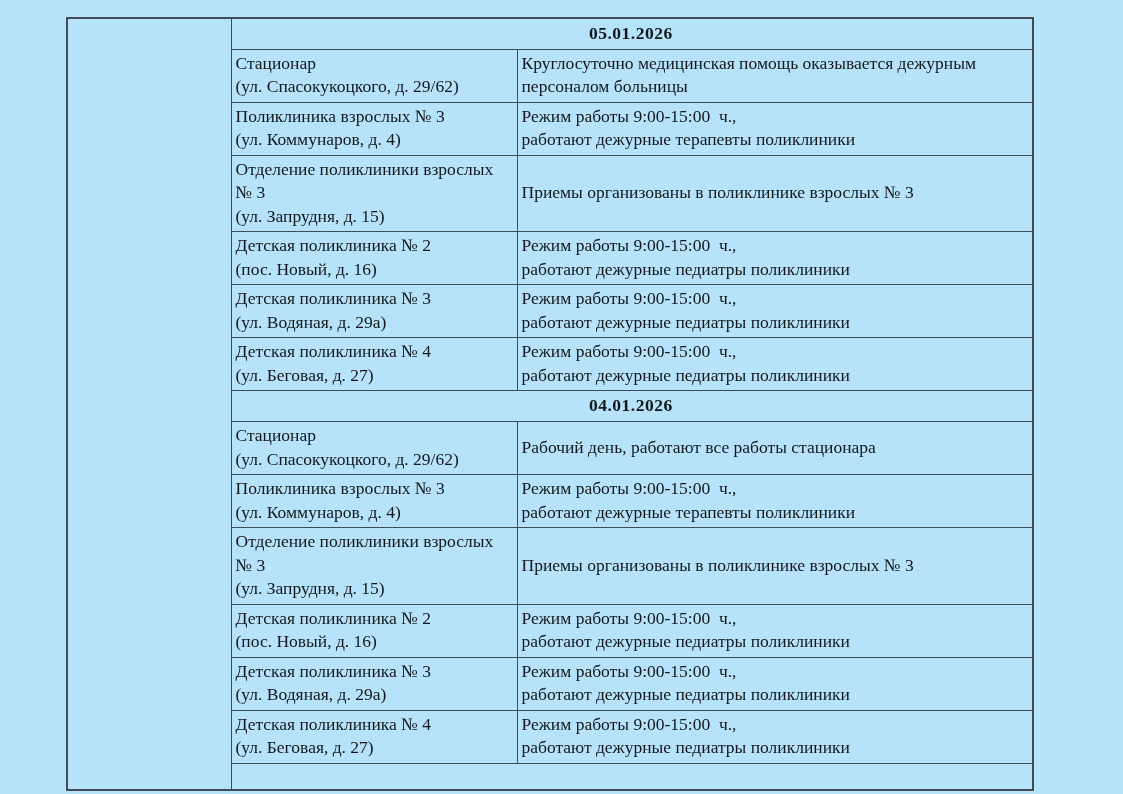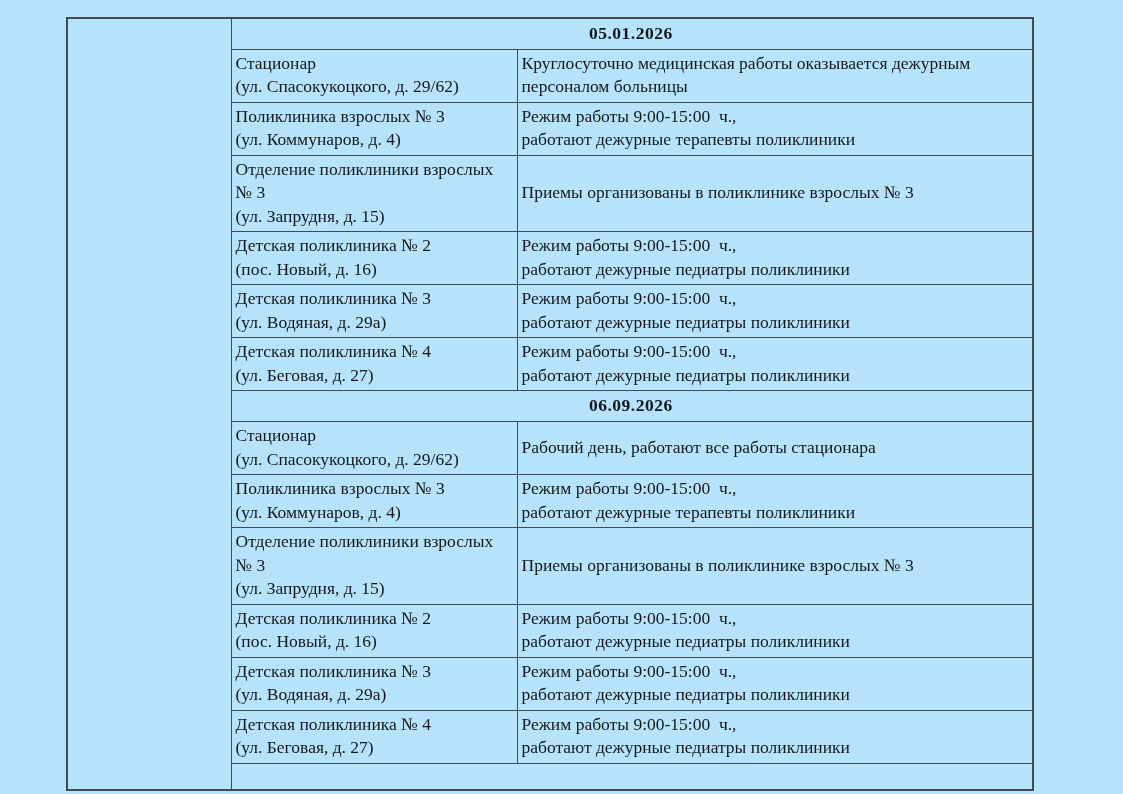--- a/index.html
+++ b/index.html
@@ -73,21 +73,21 @@
         <td class="left-col" rowspan="15"></td>
         <td class="date-cell" colspan="2">05.01.2026</td>
       </tr>
 
       <tr class="row-std">
         <td>
           <div class="line">Стационар</div>
           <div class="line">(ул. Спасокукоцкого, д. 29/62)</div>
         </td>
         <td>
-          <div class="line">Круглосуточно медицинская работы оказывается дежурным персоналом больницы</div>
+          <div class="line">Круглосуточно медицинская помощь оказывается дежурным персоналом больницы</div>
           <div class="line"></div>
         </td>
       </tr>
       <tr class="row-std">
         <td>
           <div class="line">Поликлиника взрослых № 3</div>
           <div class="line">(ул. Коммунаров, д. 4)</div>
         </td>
         <td>
           <div class="line">Режим работы 9:00-15:00  ч.,</div>
@@ -129,21 +129,21 @@
           <div class="line">Детская поликлиника № 4</div>
           <div class="line">(ул. Беговая, д. 27)</div>
         </td>
         <td>
           <div class="line">Режим работы 9:00-15:00  ч.,</div>
           <div class="line">работают дежурные педиатры поликлиники</div>
         </td>
       </tr>
 
       <tr class="row-date">
-        <td class="date-cell" colspan="2">06.09.2026</td>
+        <td class="date-cell" colspan="2">04.01.2026</td>
       </tr>
 
       <tr class="row-std">
         <td>
           <div class="line">Стационар</div>
           <div class="line">(ул. Спасокукоцкого, д. 29/62)</div>
         </td>
         <td>
           <div class="line">Рабочий день, работают все работы стационара</div>
           <div class="line"></div>

